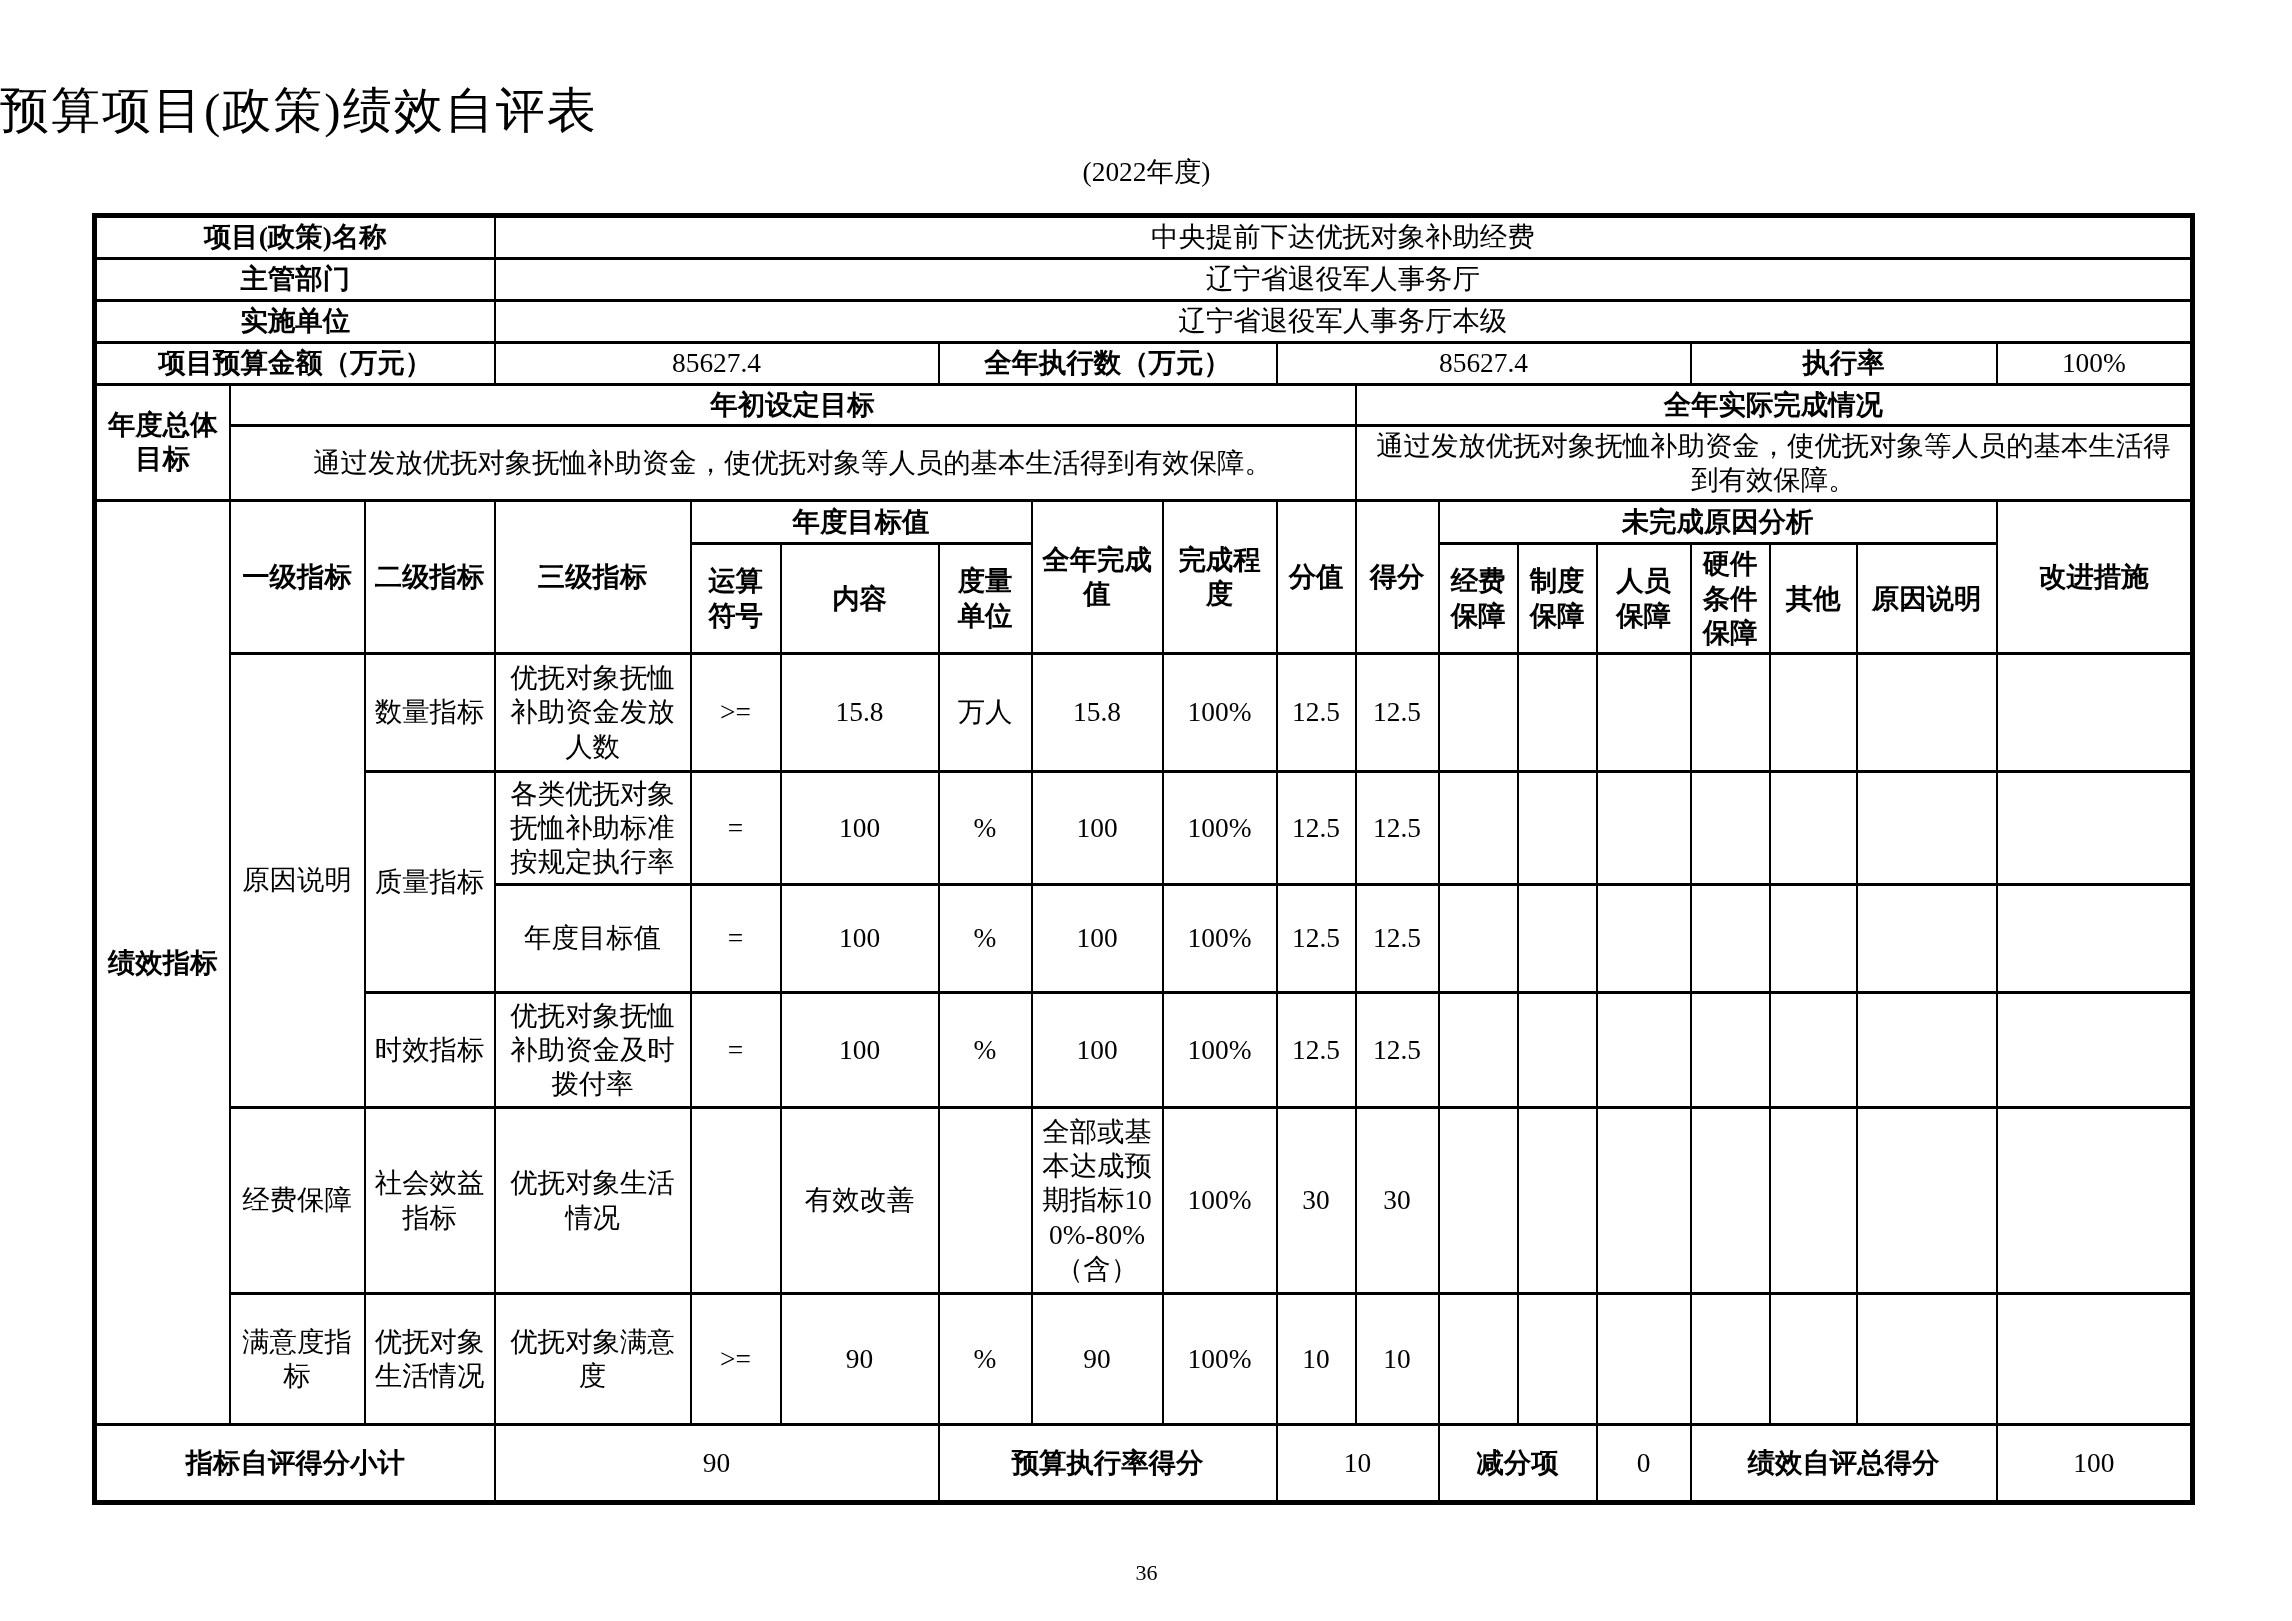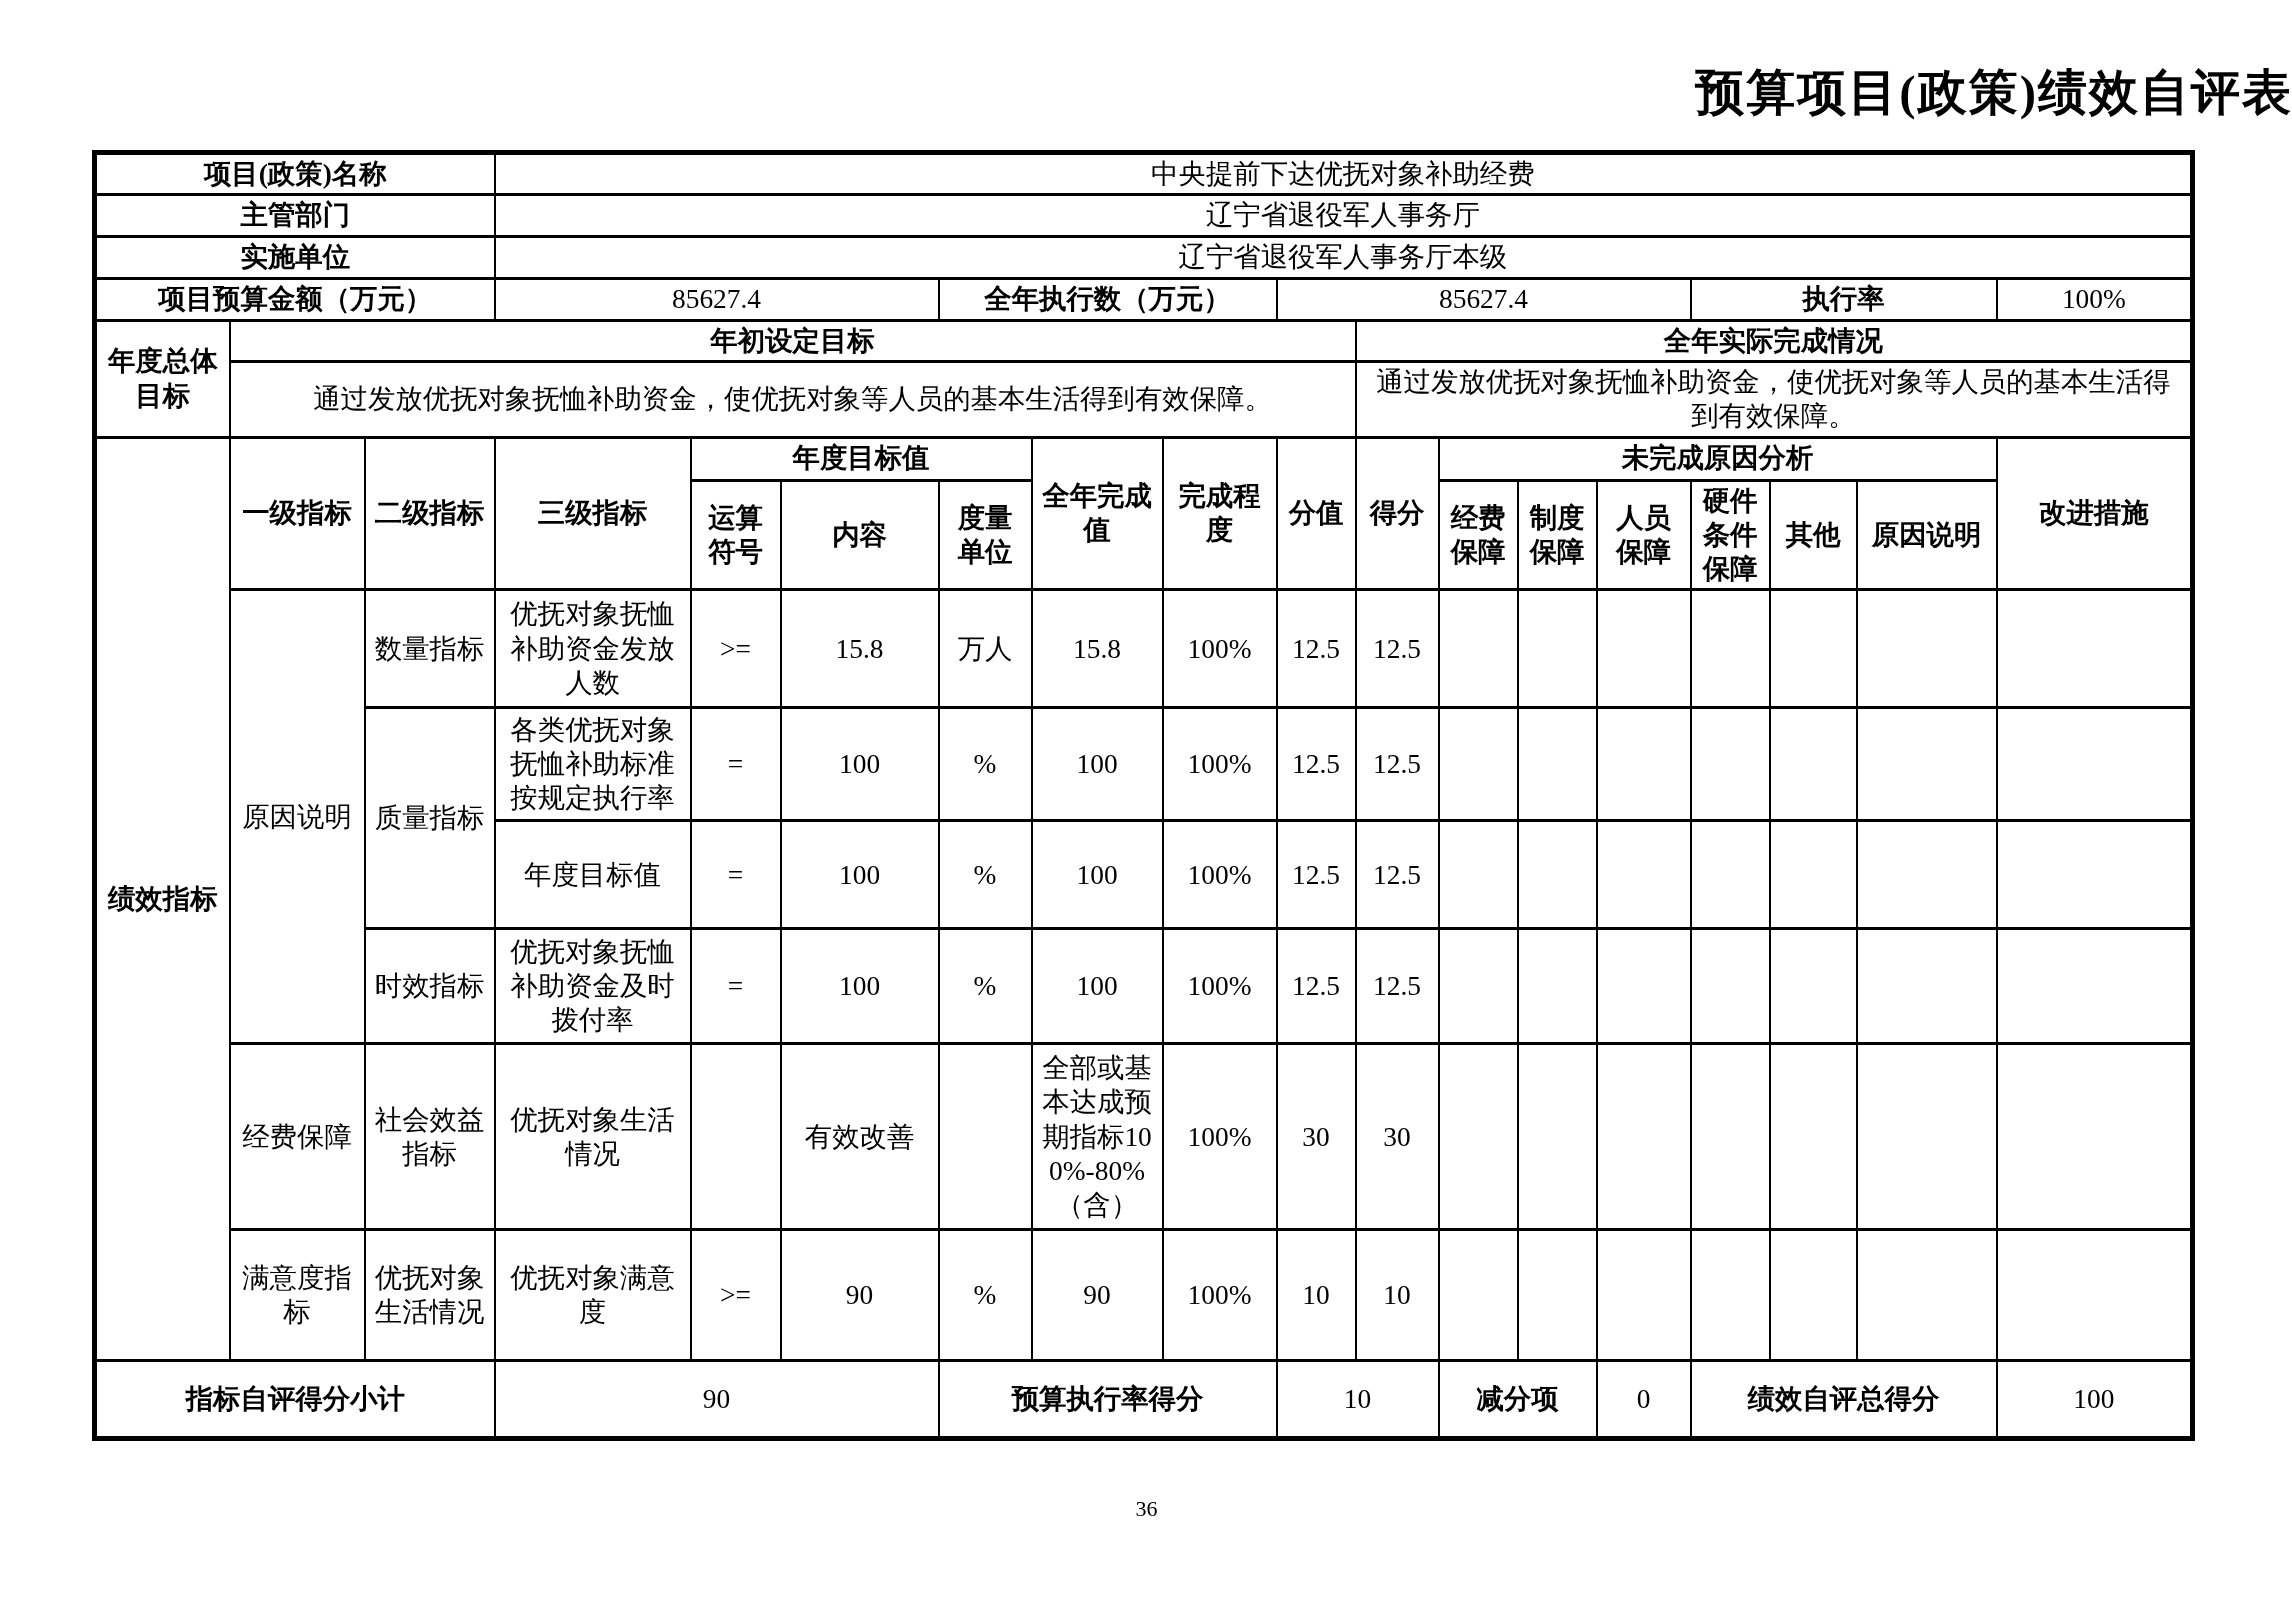--- a/index.html
+++ b/index.html
@@ -10,24 +10,24 @@
     font-family: "Liberation Serif", "DejaVu Serif", serif;
   }
   .page {
     position: relative;
     width: 2293px;
     height: 1621px;
     background: #ffffff;
     overflow: hidden;
   }
   .title {
-    padding-top: 60px;
-    text-align: right;
+    padding-top: 78px;
+    text-align: left;
     font-size: 49px;
-    font-weight: bold;
+    font-weight: normal;
     letter-spacing: 2px;
   }
   .subtitle {
     margin-top: 9.8px;
     text-align: center;
     font-size: 27.4px;
   }
   table.main {
     border-collapse: collapse;
     table-layout: fixed;
@@ -55,20 +55,21 @@
     text-align: center;
     font-size: 22px;
   }
 </style>
 </head>
 <body>
 
 <div class="page">
 
   <div class="title">预算项目(政策)绩效自评表</div>
+  <div class="subtitle">(2022年度)</div>
 
   <table class="main">
     <colgroup>
       <col style="width:135px">
         <col style="width:135px">
         <col style="width:130px">
       <col style="width:196px">
         <col style="width:90px">
         <col style="width:158px">
       <col style="width:93px">

